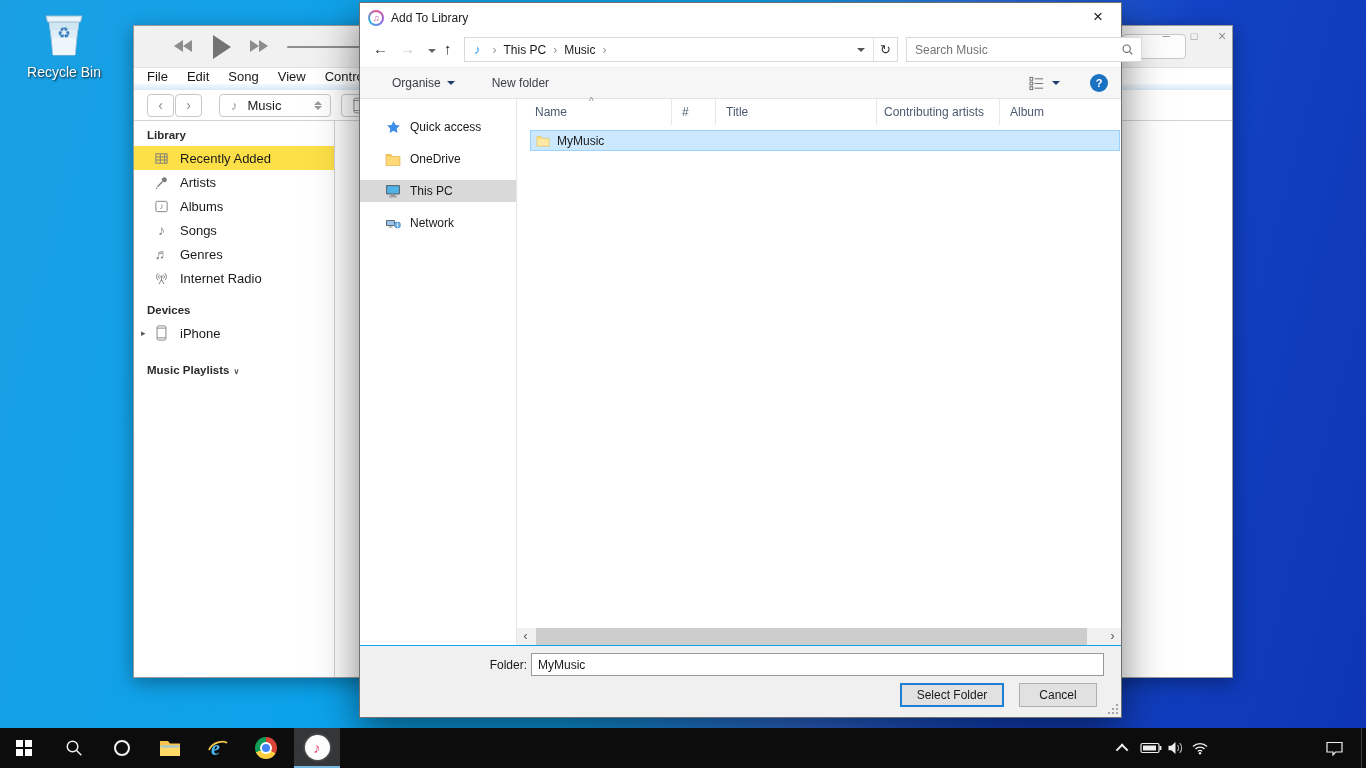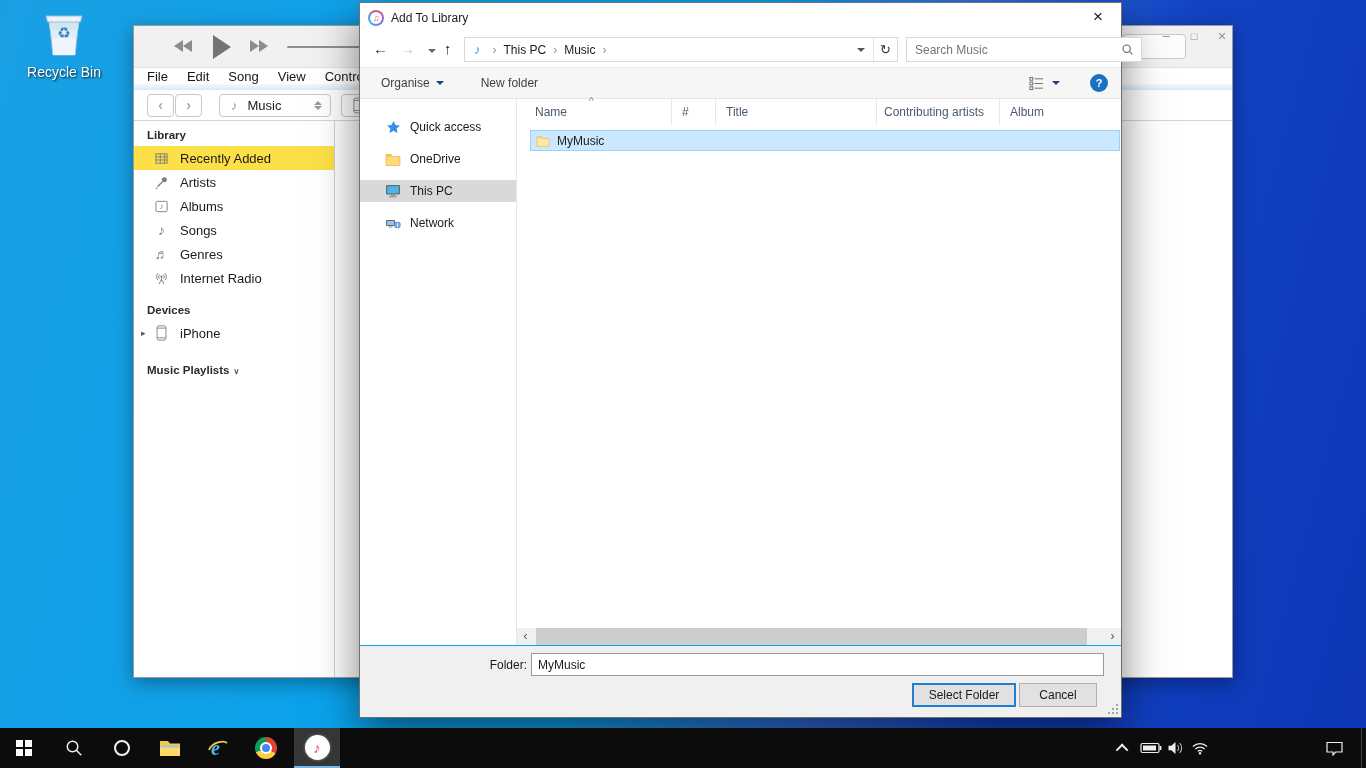--- a/index.html
+++ b/index.html
@@ -92,21 +92,21 @@
   .hscroll{position:absolute;left:0;right:0;bottom:0;height:17px;background:#f0f0f0;display:flex;}
   .hs-arrow{width:17px;height:17px;text-align:center;line-height:16px;font-size:12px;color:#505050;flex:none;}
   .hs-track{flex:1;position:relative;}
   .hs-thumb{position:absolute;left:2px;right:17px;top:0;bottom:0;background:#cdcdcd;}
   .dlg-footer{position:absolute;left:0;right:0;bottom:0;height:72px;background:#f0f0f0;border-top:1px solid #0ea5e9;}
   .flabel{position:absolute;left:115px;top:12px;width:52px;text-align:right;font-size:12px;color:#1a1a1a;}
   .finput{position:absolute;left:171px;top:7px;width:573px;height:23px;border:1px solid #999;font-size:12px;
     padding:0 6px;font-family:"Liberation Sans",sans-serif;color:#1a1a1a;background:#fff;}
   .btn{position:absolute;top:37px;height:24px;background:#e1e1e1;font-size:12px;text-align:center;
     font-family:"Liberation Sans",sans-serif;color:#1a1a1a;display:flex;align-items:center;justify-content:center;}
-  .btn-select{left:552px;width:104px;border:2px solid #1f7fd1;}
+  .btn-select{left:540px;width:104px;border:2px solid #1f7fd1;}
   .btn-cancel{left:659px;width:78px;border:1px solid #b0b0b0;}
   .grip{position:absolute;right:3px;bottom:3px;width:10px;height:10px;}
   .grip i{position:absolute;width:2px;height:2px;background:#a5a5a5;}
 
   
   .taskbar{position:absolute;left:0;top:728px;width:1366px;height:40px;background:#0c0c0c;}
   .tb-slot{position:absolute;top:0;width:44px;height:40px;display:flex;align-items:center;justify-content:center;}
   .tb-slot.active{background:#353638;border-bottom:2px solid #77b7e4;width:46px;}
   .start-grid{display:grid;grid-template-columns:7px 7px;grid-template-rows:7px 7px;gap:2px;}
   .start-grid i{background:#fff;}
@@ -288,21 +288,21 @@
         <span class="mag">
           <svg width="13" height="13" viewBox="0 0 16 16" fill="none" stroke="#6b6b6b" stroke-width="1.4">
               <circle cx="7" cy="7" r="4.5"></circle>
               <path d="M10.6 10.6 14 14"></path>
             </svg>
         </span>
       </div>
     </div>
 
     <div class="dlg-toolbar">
-      <div class="tb-btn" style="margin-left:21px;">
+      <div class="tb-btn" style="margin-left:32px;">
         <span>Organise</span>
         <span class="dd-blue"></span>
       </div>
       <div class="tb-btn" style="margin-left:37px;">
         <span>New folder</span>
       </div>
       <div class="tb-right">
         <svg width="15" height="15" viewBox="0 0 16 16">
           <rect x="1" y="1.5" width="3" height="3" fill="none" stroke="#6b6b6b"></rect>
             <path d="M6 3h9" stroke="#6b6b6b"></path>

